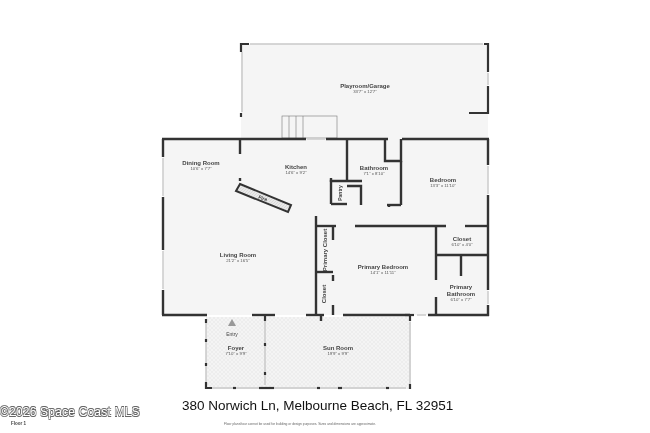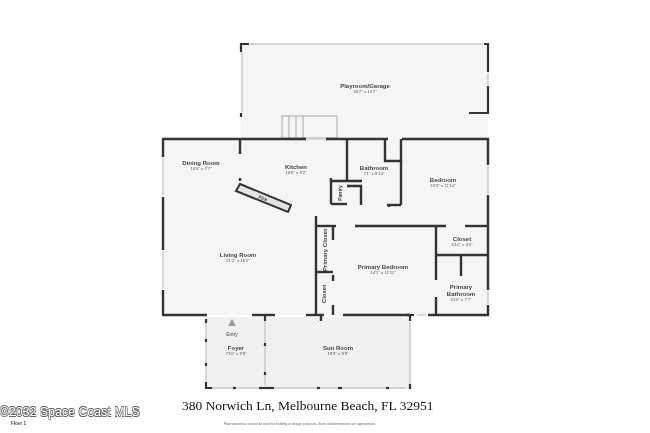--- a/index.html
+++ b/index.html
@@ -2,21 +2,21 @@
 <html><head>
 <meta charset="utf-8">
 <style>
   html, body { margin: 0; padding: 0; background: #ffffff; }
   body { width: 650px; height: 433px; position: relative; overflow: hidden; font-family: "Liberation Sans", sans-serif; }
   .plan { position: absolute; left: 0; top: 0; width: 650px; height: 433px; }
   .room-label { position: absolute; text-align: center; transform: translate(-50%, -50%); white-space: nowrap; line-height: 1.15; }
   .room-name { font-size: 6px; font-weight: bold; color: #444; display: block; }
   .room-dim { font-size: 4.3px; color: #555; display: block; }
   .vlabel { position: absolute; transform: translate(-50%, -50%) rotate(-90deg); font-size: 6px; font-weight: bold; color: #444; white-space: nowrap; }
-  .address { position: absolute; left: 182px; top: 398px; font-family: Liberation Serif, serif; font-size: 13.5px; color: #111; white-space: nowrap; }
+  .address { position: absolute; left: 182px; top: 398px; font-family: Liberation Sans, sans-serif; font-size: 13.5px; color: #111; white-space: nowrap; }
   .disclaimer { position: absolute; left: 224px; top: 422px; font-size: 3.3px; color: #666; white-space: nowrap; }
   .copyright { position: absolute; left: 0px; top: 405px; font-size: 12px; color: #ffffff; white-space: nowrap; letter-spacing: 0.2px;
     text-shadow: -0.6px -0.6px 0 #666, 0.6px -0.6px 0 #666, -0.6px 0.6px 0 #666, 0.6px 0.6px 0 #666; }
   .floor-label { position: absolute; left: 11px; top: 421px; font-size: 4.5px; font-weight: bold; color: #444; }
   .fire-text { position: absolute; left: 263px; top: 198px; font-size: 5px; font-weight: bold; color: #444; transform: translate(-50%,-50%) rotate(22deg); }
   .entry-text { position: absolute; left: 232px; top: 334px; font-size: 5px; color: #444; transform: translate(-50%,-50%); }
 </style>
 </head>
 <body>
 
@@ -200,14 +200,14 @@
   <span class="room-name">Foyer</span>
   <span class="room-dim">7'10" x 9'9"</span>
 </div>
 <div class="room-label" style="left:338px;top:351px">
   <span class="room-name">Sun Room</span>
   <span class="room-dim">19'9" x 9'9"</span>
 </div>
 
 <div class="address">380 Norwich Ln, Melbourne Beach, FL 32951</div>
 <div class="disclaimer">Floor plans/tour cannot be used for building or design purposes. Sizes and dimensions are approximate.</div>
-<div class="copyright">©2032 Space Coast MLS</div>
+<div class="copyright">©2026 Space Coast MLS</div>
 <div class="floor-label">Floor 1</div>
 
 </body></html>

